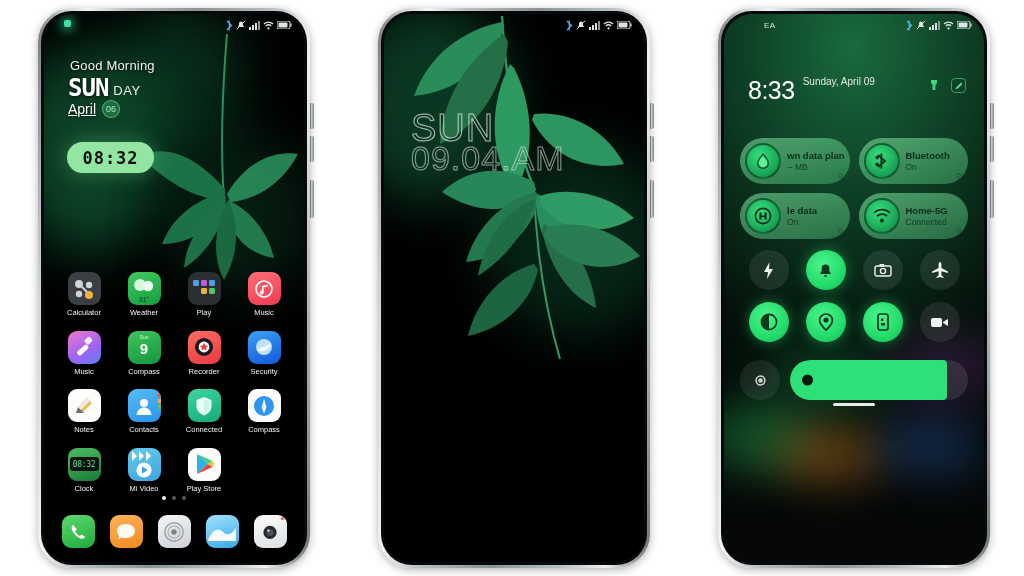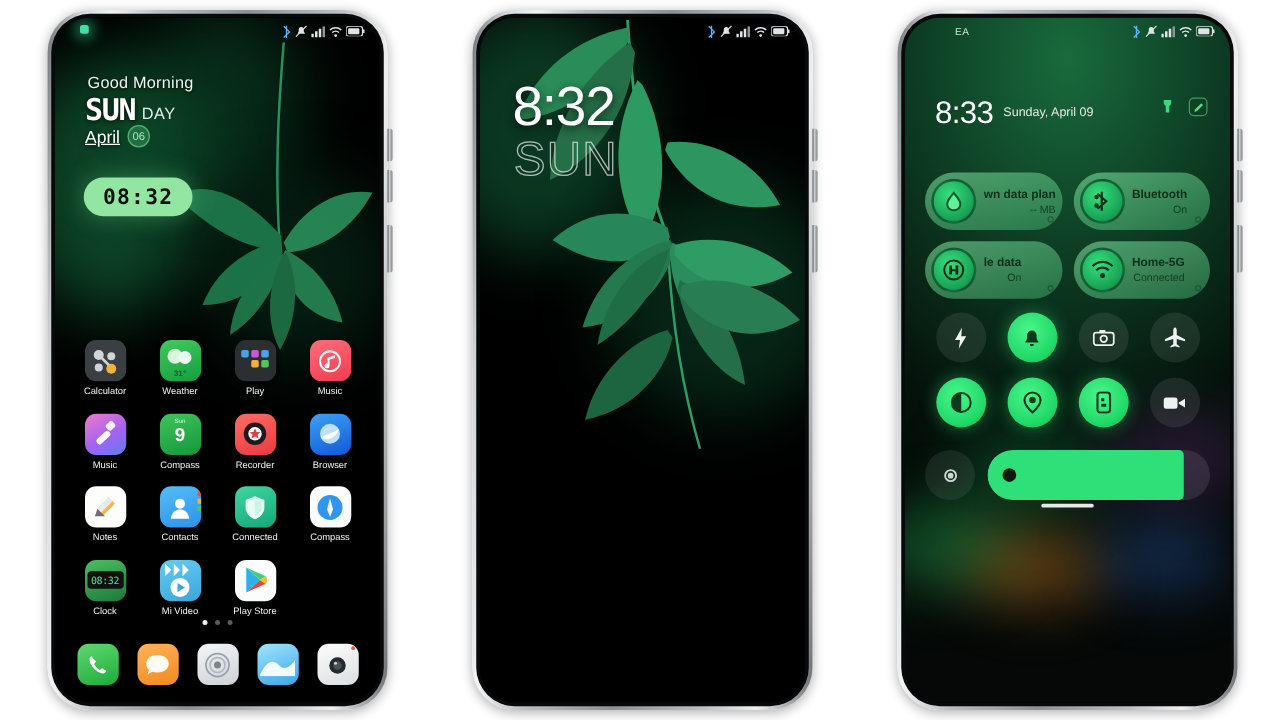--- a/index.html
+++ b/index.html
@@ -188,37 +188,37 @@
   .cc{
     position:absolute; inset:0;
     background:
       radial-gradient(125% 78% at 50% 6%, rgba(26,112,64,.95) 0%, rgba(12,58,34,.92) 42%, rgba(5,18,11,.96) 72%, #050807 100%),
       #040606;
     overflow:hidden;
   }
   .cc-blob{ position:absolute;border-radius:50%;filter:blur(22px); }
   .cc-head{
     position:absolute; left:24px; top:62px;
-    display:flex; align-items:center; gap:8px;
+    display:flex; align-items:flex-start; gap:8px;
   }
   .cc-time{ font-size:25px;color:#fff;font-weight:300;letter-spacing:-.5px; }
   .cc-date{ font-size:10px;color:#e3eae5; }
   .cc-head-ics{
     position:absolute; right:18px; top:64px;
     display:flex;align-items:center;gap:10px;
   }
   .cc-hi{
     width:15px;height:15px;border-radius:4px;
     display:flex;align-items:center;justify-content:center;
   }
   .cc-hi.box{ border:1px solid rgba(100,225,150,.55); }
 
   .cc-tiles{
     position:absolute; left:16px; right:16px; top:124px;
-    display:grid;grid-template-columns:1fr 1fr;gap:9px;text-align:right;
+    display:grid;grid-template-columns:1fr 1fr;gap:9px;
   }
   .tile{
     height:46px;border-radius:23px;
     background:linear-gradient(160deg,rgba(128,229,160,.58),rgba(70,185,115,.46));
     position:relative; display:flex;align-items:center;
     padding-left:5px; overflow:hidden;
   }
   .tile-ic{
     width:36px;height:36px;border-radius:50%;
     background:radial-gradient(circle at 40% 35%,#35e07e,#18a154 70%,#0d6b38);
@@ -423,21 +423,21 @@
           </div>
           <div class="app-lb">Recorder</div>
         </div>
         <div class="app">
           <div class="app-ic" style="background:linear-gradient(160deg,#3da0f5,#1059d8);">
             <svg width="24" height="24" viewBox="0 0 24 24">
                 <circle cx="12" cy="12" r="8" fill="#bfe0fb"></circle>
                 <path d="M5 15 C9 18 17 16 19 8 C14 12 9 12 5 15 Z" fill="#fff"></path>
               </svg>
           </div>
-          <div class="app-lb">Browser</div>
+          <div class="app-lb">Security</div>
         </div>
         <div class="app">
           <div class="app-ic" style="background:#fdfdfb;">
             <svg width="24" height="24" viewBox="0 0 24 24">
                 <path d="M4 19 L6 13 L15 4 L20 9 L11 18 Z" fill="#f2b84b"></path>
                 <path d="M4 19 L6 13 L12 19 Z" fill="#6b7078"></path>
                 <path d="M6 13 L15 4 L18 7 L9 16 Z" fill="#e9eaec"></path>
               </svg>
           </div>
           <div class="app-lb">Notes</div>
@@ -603,22 +603,22 @@
               <circle cx="5.5" cy="7.4" r="1.1" fill="#dfe4e6"></circle>
             </svg>
           <svg width="15" height="8" viewBox="0 0 15 8">
               <rect x="0" y="0" width="13" height="8" rx="2" fill="none" stroke="#dfe4e6" stroke-width="1"></rect>
               <rect x="1.5" y="1.6" width="9" height="4.8" rx="1" fill="#dfe4e6"></rect>
               <path d="M14 2.6 v2.8" stroke="#dfe4e6" stroke-width="1.2"></path>
             </svg>
         </div>
       </div>
 
-      <div class="lk-time">8:32</div>
       <div class="lk-day">SUN</div>
+      <div class="lk-sub">09.04.AM</div>
 
 
     </div>
   </div>
 </div>
 
 <div class="phone" id="phone3">
   <div class="sidebtn" style="top:95px;height:26px;"></div>
   <div class="sidebtn" style="top:128px;height:26px;"></div>
   <div class="sidebtn" style="top:172px;height:38px;"></div>

